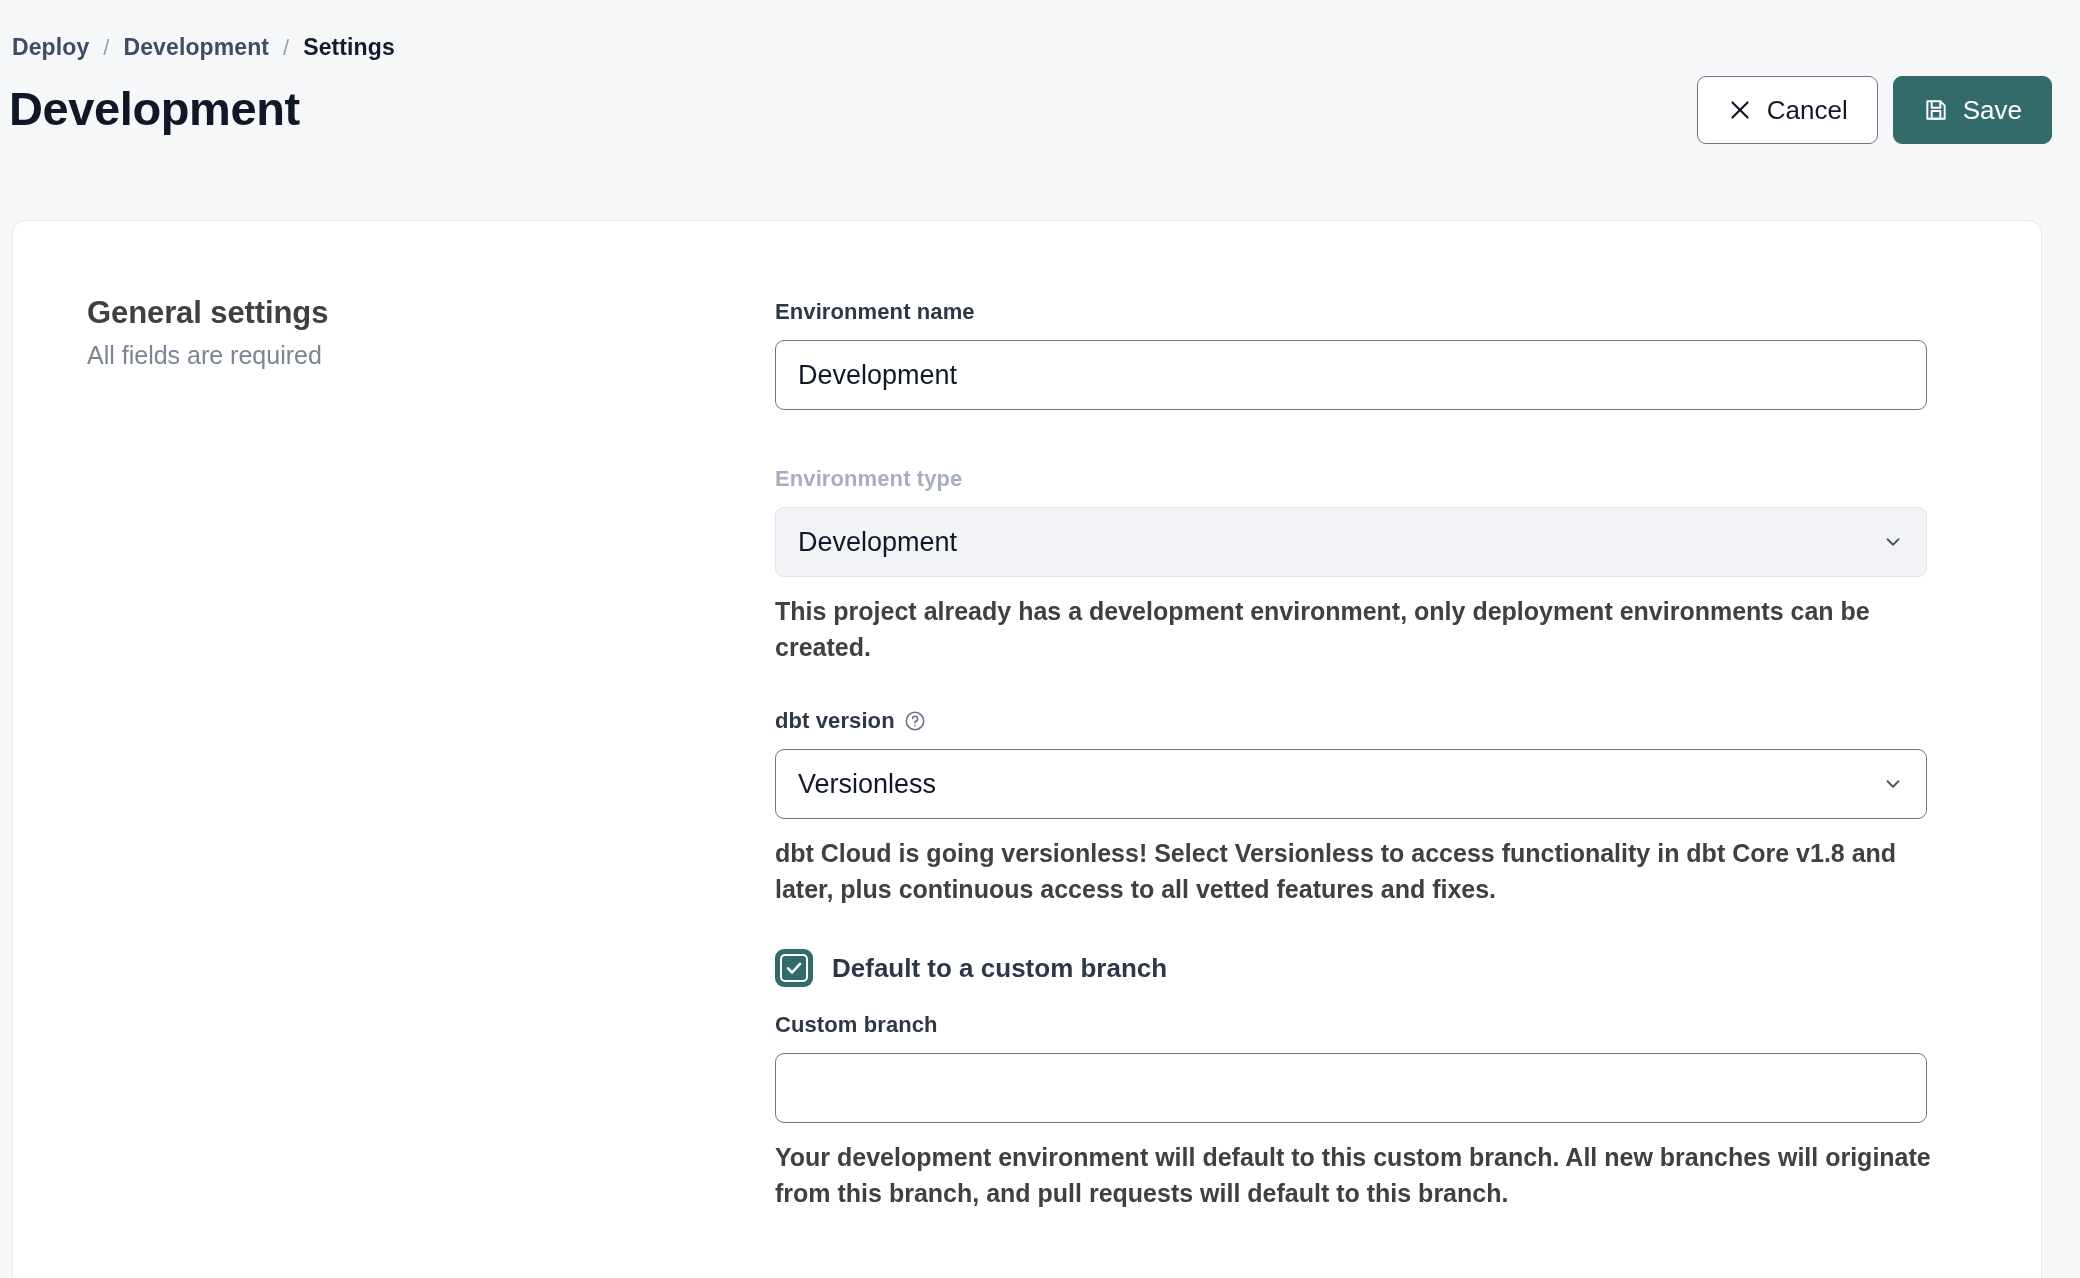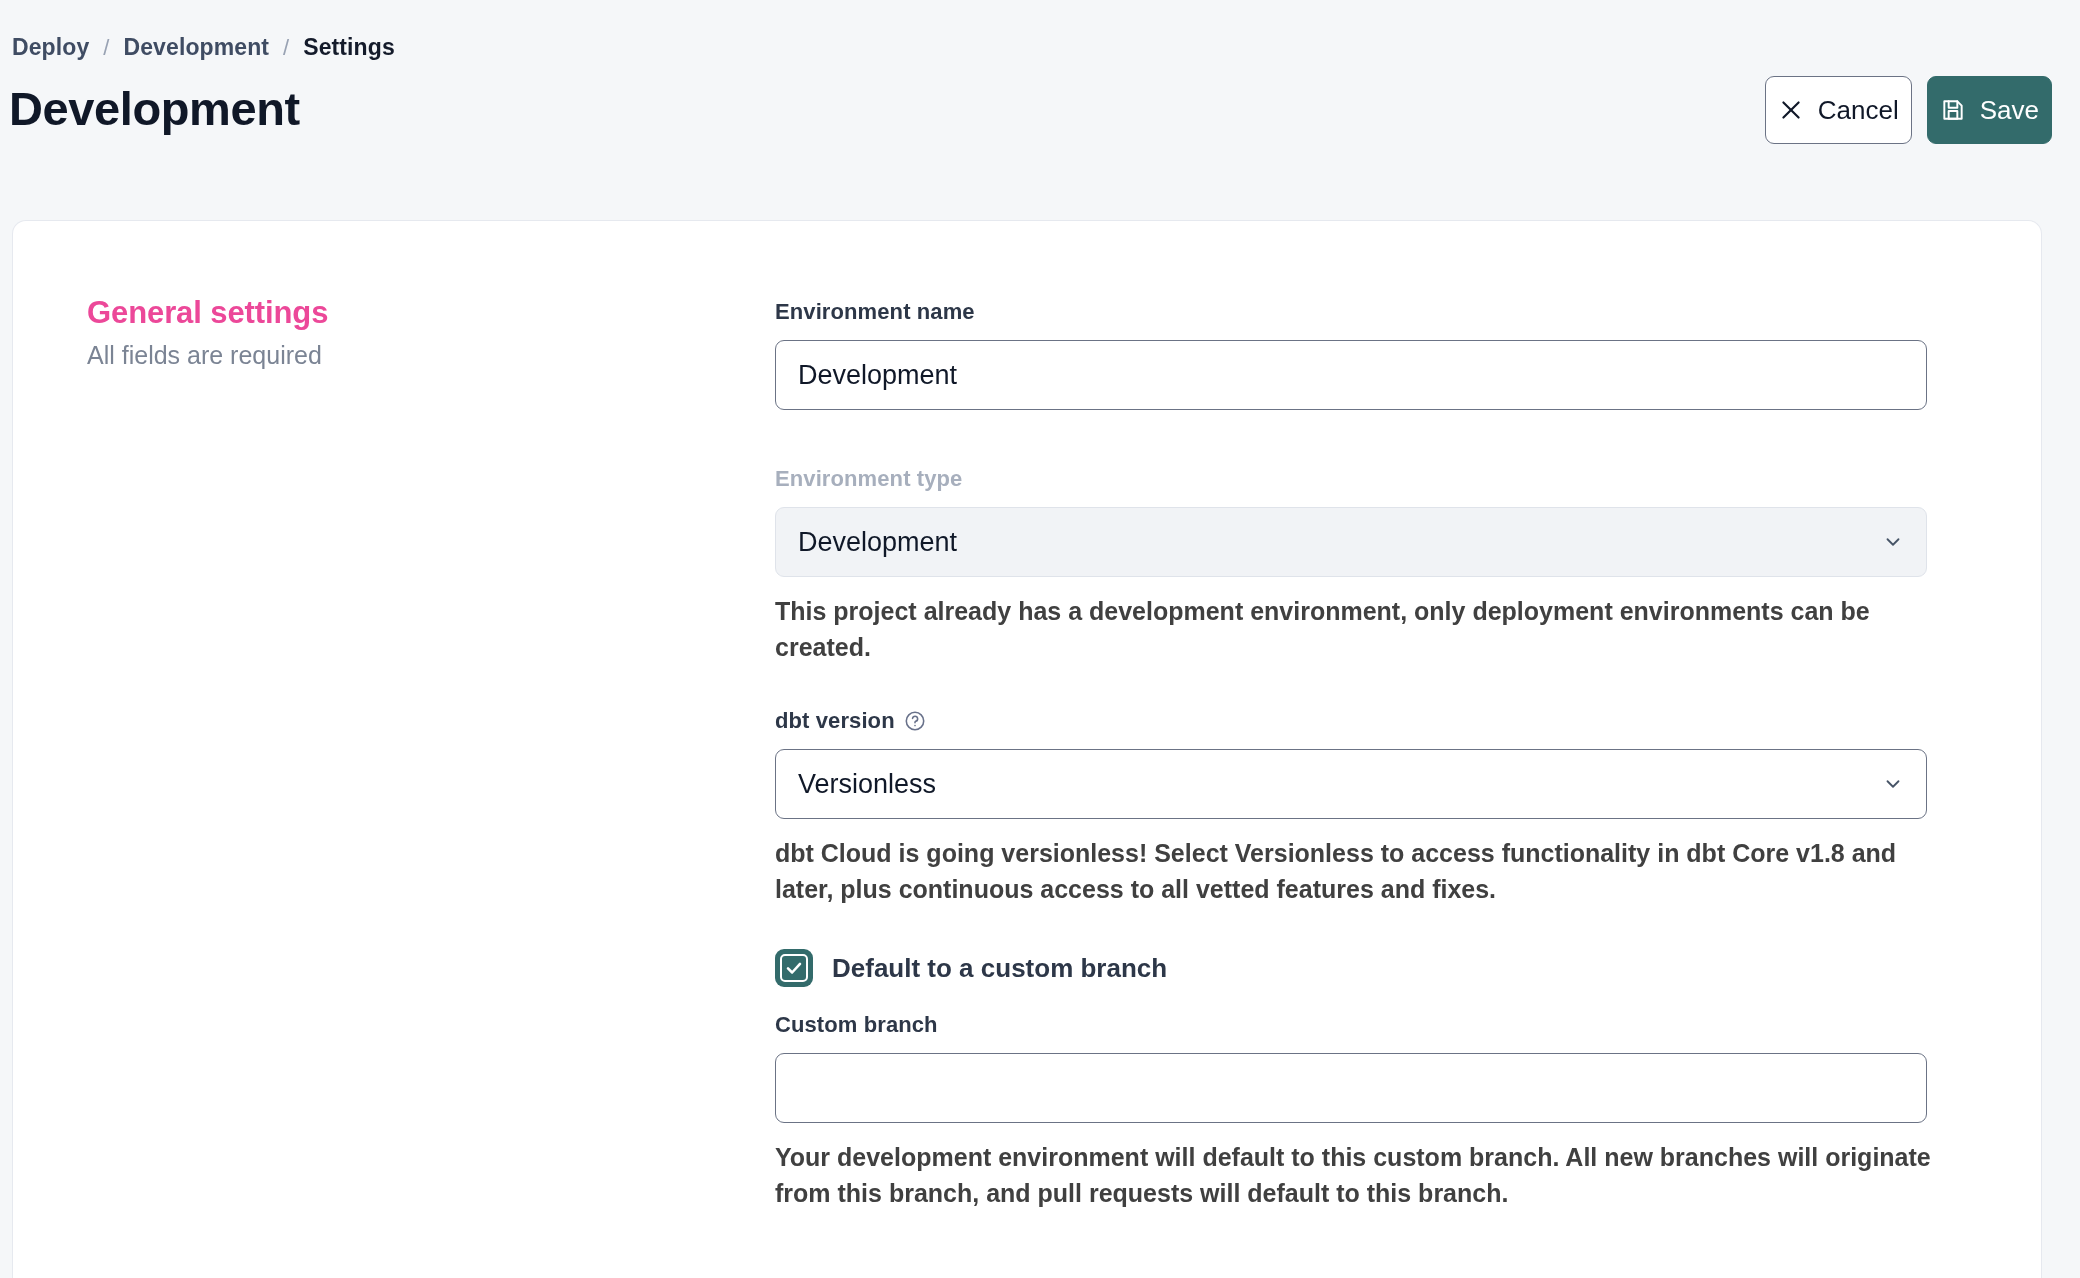--- a/index.html
+++ b/index.html
@@ -71,21 +71,21 @@
     align-items: center;
     gap: 15px;
   }
 
   .btn {
     display: inline-flex;
     align-items: center;
     justify-content: center;
     gap: 14px;
     height: 68px;
-    padding: 0 12px;
+    padding: 0 29px;
     border-radius: 9px;
     font-size: 26px;
     font-weight: 400;
     cursor: pointer;
     white-space: nowrap;
   }
   .btn-cancel {
     background: #ffffff;
     border: 1.5px solid #6b7385;
     color: #101828;
@@ -113,21 +113,21 @@
 
   .section-left {
     position: absolute;
     left: 74px;
     top: 74px;
     width: 430px;
   }
   .section-title {
     font-size: 31px;
     font-weight: 700;
-    color: #ec4899;
+    color: #404040;
     letter-spacing: -0.1px;
     margin: 0 0 10px 0;
   }
   .section-sub {
     font-size: 25px;
     font-weight: 400;
     color: #7b8494;
     margin: 0;
   }
 

